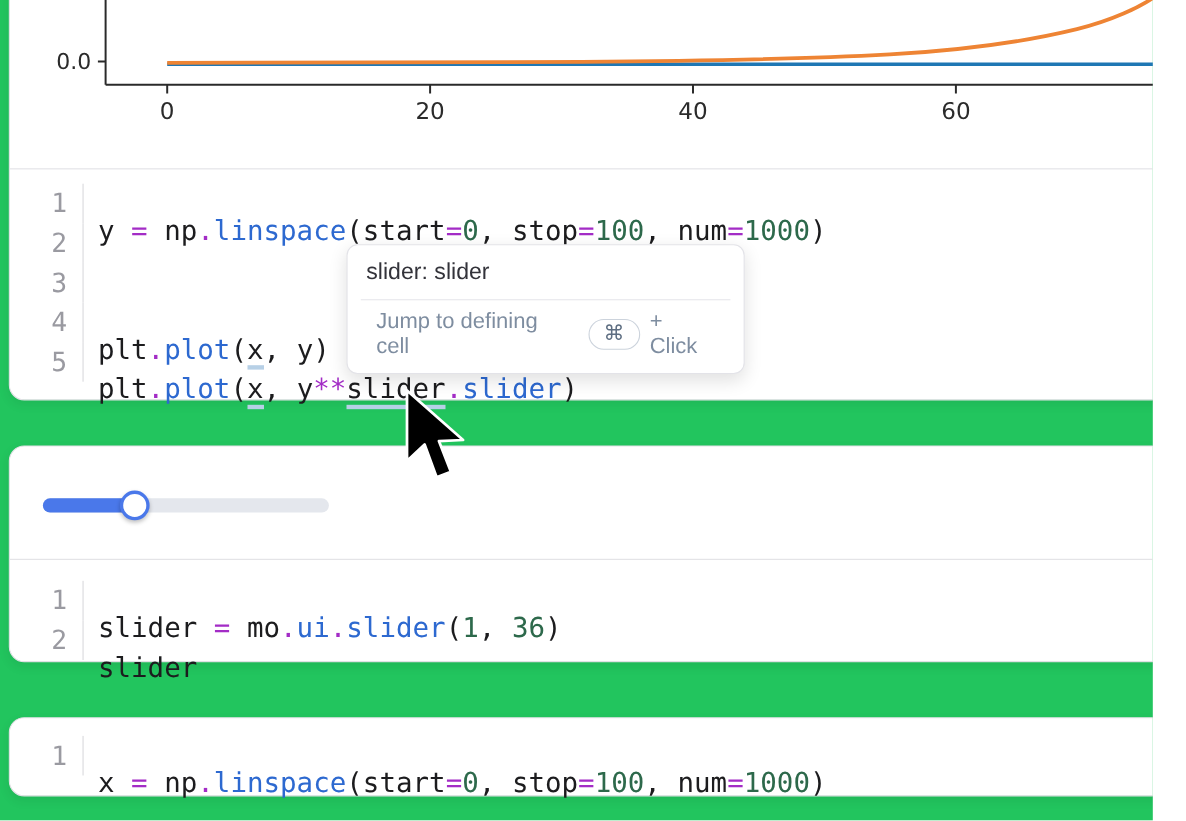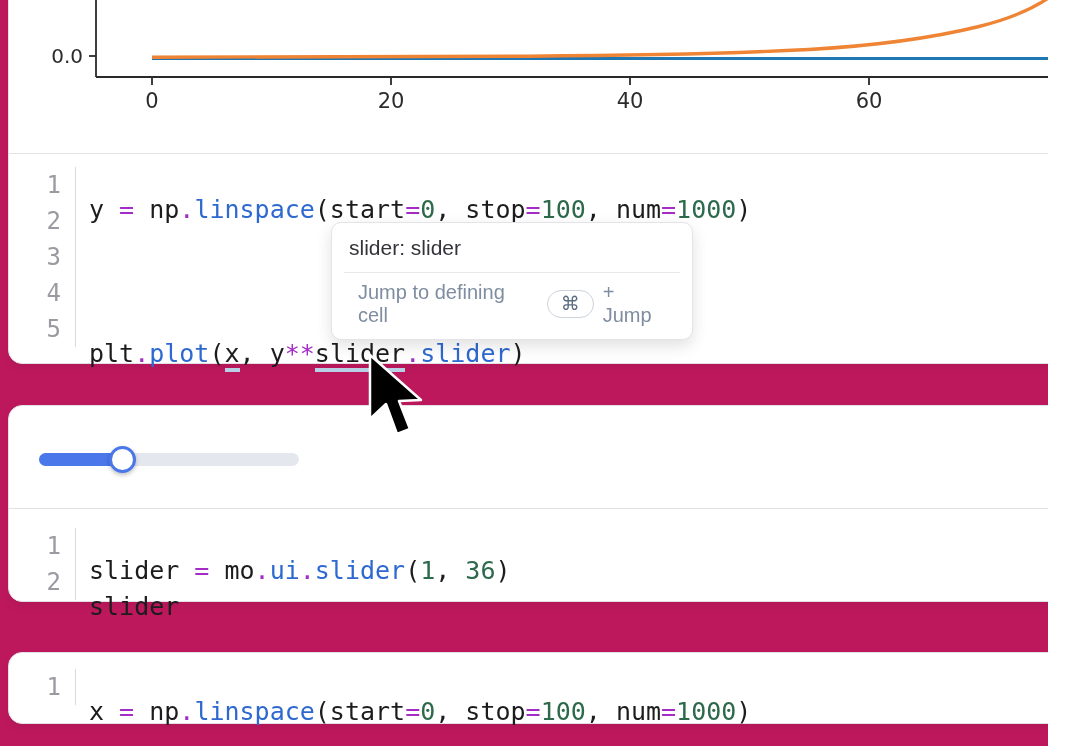--- a/index.html
+++ b/index.html
@@ -1,16 +1,16 @@
 <!DOCTYPE html>
 <html><head>
 <meta charset="utf-8">
 <style>
   html,body{margin:0;padding:0;background:#ffffff;}
-  #stage{position:relative;width:1048px;height:746px;overflow:hidden;background:#be185d;
+  #stage{position:relative;width:1048px;height:746px;overflow:hidden;background:#22c55e;
          font-family:"Liberation Sans",sans-serif;}
   .cell{position:absolute;left:8px;width:1090px;background:#fff;
         border:1px solid #e1e1e5;border-radius:14px;
         box-shadow:0 4px 10px rgba(0,0,0,.07);}
   
   #cell-plot{top:-16px;height:378px;}
   .output-area{position:relative;border-bottom:1px solid #e2e2e5;}
   #plot-output{height:168px;}
   #plot-svg{position:absolute;left:0;top:15px;}
   .mpl-tick-label{font-family:"DejaVu Sans",sans-serif;fill:#2b2b2b;}
@@ -20,21 +20,21 @@
   .gutter{flex:none;width:67px;align-self:stretch;display:flex;align-items:center;
           justify-content:flex-end;padding-right:14px;box-sizing:border-box;
           border-right:1px solid #d9d9dd;color:#9a9aa1;font-size:24px;}
   .src{padding-left:13px;white-space:pre;margin-top:48px;}
   .tk-o{color:#a32cc6;}   
   .tk-f{color:#2d69d0;}   
   .tk-n{color:#2d694b;}   
   .tk-u{border-bottom:4px solid #b7d0e6;}
   #code1{padding:13px 0 15px;}
   
-  #tooltip{position:absolute;left:331px;top:222px;width:360px;z-index:40;background:#fff;
+  #tooltip{position:absolute;left:315px;top:222px;width:360px;z-index:40;background:#fff;
            border:1px solid #e3e3e8;border-radius:10px;box-shadow:0 6px 16px rgba(0,0,0,.12);}
   #tooltip .tt-title{padding:13px 17px 12px;font-size:21px;color:#33333a;}
   #tooltip .tt-sep{border-top:1px solid #e7e7ec;margin:0 12px;}
   #tooltip .tt-row{display:flex;align-items:center;padding:8px 26px 12px;
                    color:#7e8da0;font-size:20px;}
   #tooltip .kbd{margin-left:14px;border:1.5px solid #ccd3dc;border-radius:14px;
                 padding:0 13px;height:26px;line-height:25px;color:#5e6e82;font-size:19px;
                 background:#fff;}
   #tooltip .suffix{margin-left:9px;}
   
@@ -91,35 +91,36 @@
       <div class="code-line">
         <div class="gutter">2</div>
         <div class="src"></div>
       </div>
       <div class="code-line">
         <div class="gutter">3</div>
         <div class="src"></div>
       </div>
       <div class="code-line">
         <div class="gutter">4</div>
+        <div class="src"><span>plt</span><span class="tk-o">.</span><span class="tk-f">plot</span><span>(</span><span class="tk-u">x</span><span>, y)</span></div>
       </div>
       <div class="code-line">
         <div class="gutter">5</div>
         <div class="src"><span>plt</span><span class="tk-o">.</span><span class="tk-f">plot</span><span>(</span><span class="tk-u">x</span><span>, y</span><span class="tk-o">**</span><span class="tk-u">slider</span><span class="tk-o">.</span><span class="tk-f">slider</span><span>)</span></div>
       </div>
     </div>
   </div>
 
   <div id="tooltip">
     <div class="tt-title">slider: slider</div>
     <div class="tt-sep"></div>
     <div class="tt-row">
       <span>Jump to defining cell</span>
       <span class="kbd">⌘</span>
-      <span class="suffix">+ Jump</span>
+      <span class="suffix">+ Click</span>
     </div>
   </div>
 
   <svg id="cursor" width="60" height="92" viewBox="0 0 60 92">
     <polygon points="3,2 3,66 19,51 30,81 43,76 32,48 54,47" fill="#000" stroke="#fff" stroke-width="2.5" stroke-linejoin="round"></polygon>
   </svg>
 
   <div class="cell" id="cell-slider">
     <div class="output-area" id="slider-output">
       <div class="slider-track" id="slider-track">

